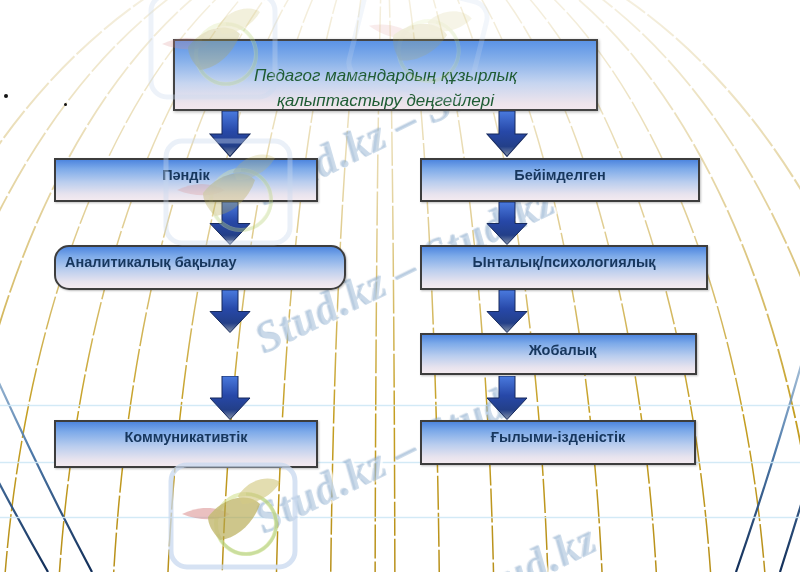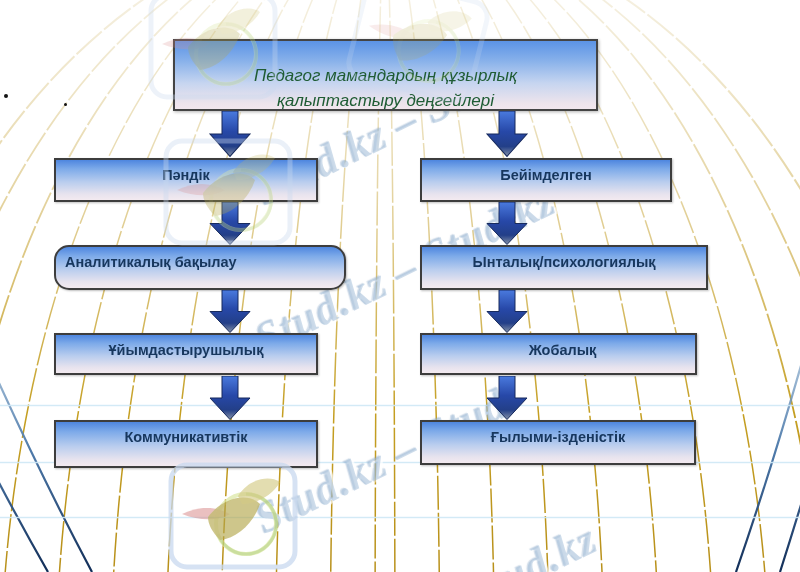--- a/index.html
+++ b/index.html
@@ -117,28 +117,25 @@
   <div class="title-node" style="left:173px; top:39px; width:425px; height:72px;">
     <div class="title-text">Педагог мамандардың құзырлық қалыптастыру деңгейлері</div>
   </div>
 
   <div class="node" style="left:54px; top:158px; width:264px; height:44px;">
     <span>Пәндік</span>
   </div>
   <div class="node align-left" style="left:54px; top:245px; width:292px; height:45px;">
     <span>Аналитикалық бақылау</span>
   </div>
-  <div class="node" style="left:54px; top:333px; width:264px; height:42px;">
-    <span>Ұйымдастырушылық</span>
-  </div>
   <div class="node" style="left:54px; top:420px; width:264px; height:48px;">
     <span>Коммуникативтік</span>
   </div>
 
-  <div class="node" style="left:420px; top:158px; width:252px; height:44px;">
+  <div class="node" style="left:420px; top:158px; width:280px; height:44px;">
     <span>Бейімделген</span>
   </div>
   <div class="node" style="left:420px; top:245px; width:288px; height:45px;">
     <span>Ынталық/психологиялық</span>
   </div>
   <div class="node" style="left:420px; top:333px; width:277px; height:42px;padding-left:8px;">
     <span>Жобалық</span>
   </div>
   <div class="node" style="left:420px; top:420px; width:276px; height:45px;">
     <span>Ғылыми-ізденістік</span>

